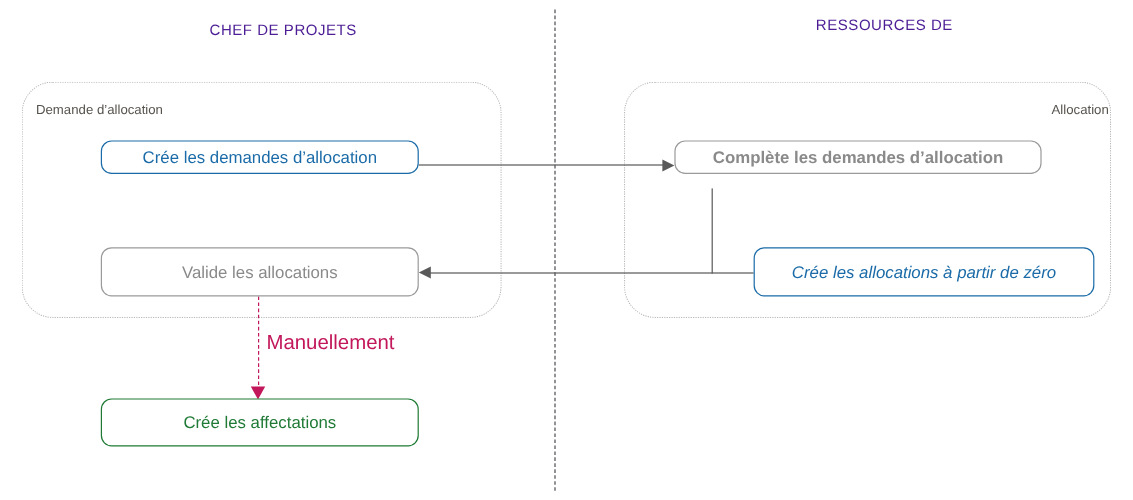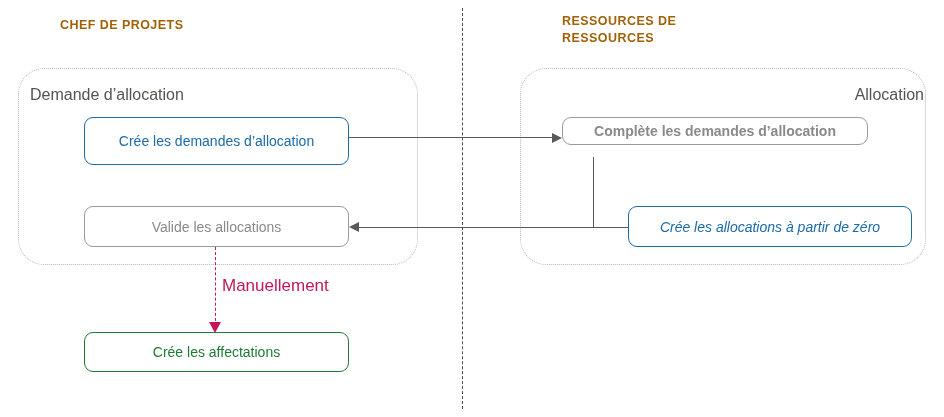--- a/index.html
+++ b/index.html
@@ -17,42 +17,43 @@
     position: relative;
     width: 944px;
     height: 417px;
     background: #ffffff;
   }
 
   
   .lane-title {
     position: absolute;
     font-size: 12.5px;
-    font-weight: bold;
-    color: #a16207;
+    font-weight: normal;
+    color: #4c1d95;
     letter-spacing: 0.45px;
+    text-align: center;
     line-height: 17px;
   }
   #lane-title-left  { left: 60px;  top: 17px;  width: 352px; }
   #lane-title-right { left: 562px; top: 13px;  width: 350px; }
 
   
   .group-box {
     position: absolute;
     border: 1px dotted #b8b8b8;
     border-radius: 26px;
     box-sizing: border-box;
     background: transparent;
   }
   #group-left  { left: 18px;  top: 68px; width: 400px; height: 197px; }
   #group-right { left: 520px; top: 68px; width: 406px; height: 197px; }
 
   .group-label {
     position: absolute;
-    font-size: 16px;
+    font-size: 11px;
     color: #57534e;
     white-space: nowrap;
   }
   #group-label-left  { left: 30px;  top: 86px; }
   #group-label-right { right: 20px; top: 86px; }
 
   
   #pool-divider {
     position: absolute;
     left: 462px;
@@ -72,21 +73,21 @@
     display: flex;
     align-items: center;
     justify-content: center;
     font-size: 14px;
     color: #8a8a8a;
     white-space: nowrap;
   }
   .node.blue  { border-color: #1a6ba8; color: #1a6ba8; }
   .node.green { border-color: #1f7a35; color: #1f7a35; }
 
-  #node-create-requests  { left: 84px;  top: 117px; width: 265px; height: 48px; }
+  #node-create-requests  { left: 84px;  top: 117px; width: 265px; height: 28px; }
   #node-validate         { left: 84px;  top: 206px; width: 265px; height: 41px; }
   #node-create-assign    { left: 84px;  top: 332px; width: 265px; height: 40px; }
   #node-complete         { left: 562px; top: 117px; width: 306px; height: 28px; font-weight: bold; }
   #node-create-scratch   { left: 628px; top: 206px; width: 284px; height: 41px; font-style: italic; }
 
   
   .conn {
     position: absolute;
     background: #595959;
   }
@@ -144,21 +145,20 @@
 </style>
 </head>
 <body>
 
 <div id="canvas">
 
   <div class="lane-title" id="lane-title-left">CHEF DE PROJETS</div>
 
   <div class="lane-title" id="lane-title-right">
     <div>RESSOURCES DE</div>
-    <div>RESSOURCES</div>
   </div>
 
   <div id="pool-divider"></div>
 
   <div class="group-box" id="group-left"></div>
   <div class="group-label" id="group-label-left">Demande d’allocation</div>
 
   <div class="group-box" id="group-right"></div>
   <div class="group-label" id="group-label-right">Allocation</div>
 

